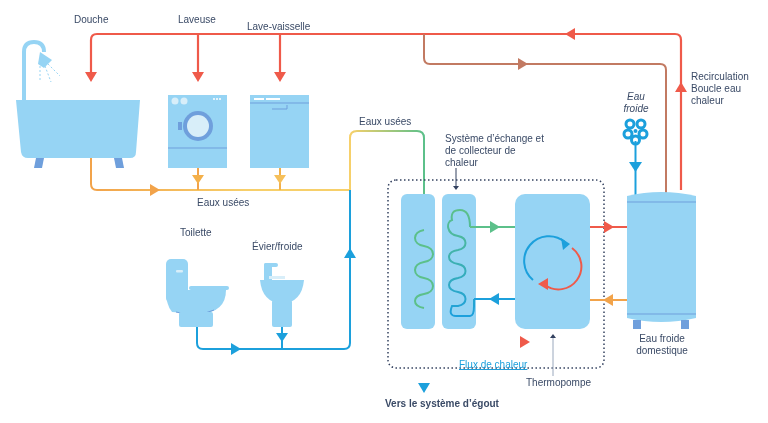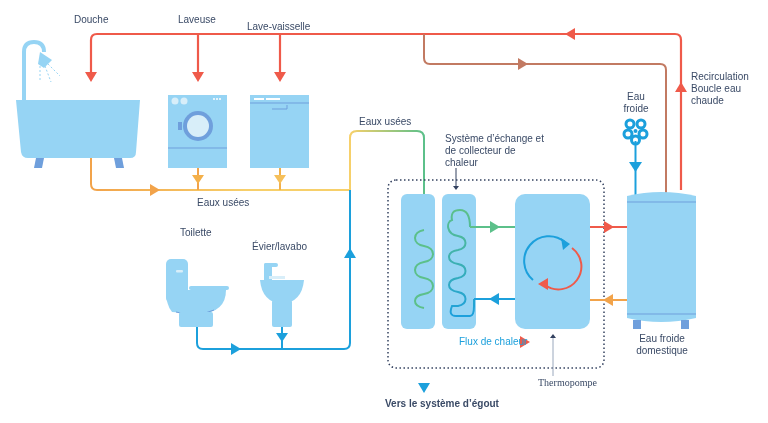--- a/index.html
+++ b/index.html
@@ -188,20 +188,20 @@
     <rect x="681" y="320" width="8" height="9" fill="#6f9fdc"></rect>
   </g>
 </svg>
 
 <div class="lbl" style="left:74px;top:14px;">Douche</div>
 <div class="lbl" style="left:178px;top:14px;">Laveuse</div>
 <div class="lbl" style="left:247px;top:21px;">Lave-vaisselle</div>
 <div class="lbl" style="left:197px;top:197px;">Eaux usées</div>
 <div class="lbl" style="left:359px;top:116px;">Eaux usées</div>
 <div class="lbl" style="left:180px;top:227px;">Toilette</div>
-<div class="lbl" style="left:252px;top:241px;">Évier/lavabo</div>
+<div class="lbl" style="left:252px;top:241px;">Évier/froide</div>
 <div class="lbl multi" style="left:445px;top:133px;width:100px;">Système d’échange et de collecteur de chaleur</div>
-<div class="lbl multi center" style="left:636px;top:91px;width:34px;">Eau froide</div>
-<div class="lbl multi" style="left:691px;top:71px;width:70px;">Recirculation Boucle eau chaude</div>
+<div class="lbl multi center" style="left:636px;top:91px;width:34px;font-style:italic;">Eau froide</div>
+<div class="lbl multi" style="left:691px;top:71px;width:70px;">Recirculation Boucle eau chaleur</div>
 <div class="lbl multi center" style="left:662px;top:333px;width:72px;">Eau froide domestique</div>
-<div class="lbl flux" style="left:459px;top:336px;">Flux de chaleur</div>
-<div class="lbl" style="left:538px;top:377px;font-family:Liberation Serif, serif;">Thermopompe</div>
+<div class="lbl flux" style="left:459px;top:359px;text-decoration:underline;">Flux de chaleur</div>
+<div class="lbl" style="left:526px;top:377px;">Thermopompe</div>
 <div class="lbl" style="left:385px;top:398px;font-weight:bold;">Vers le système d’égout</div>
 
 </body></html>

